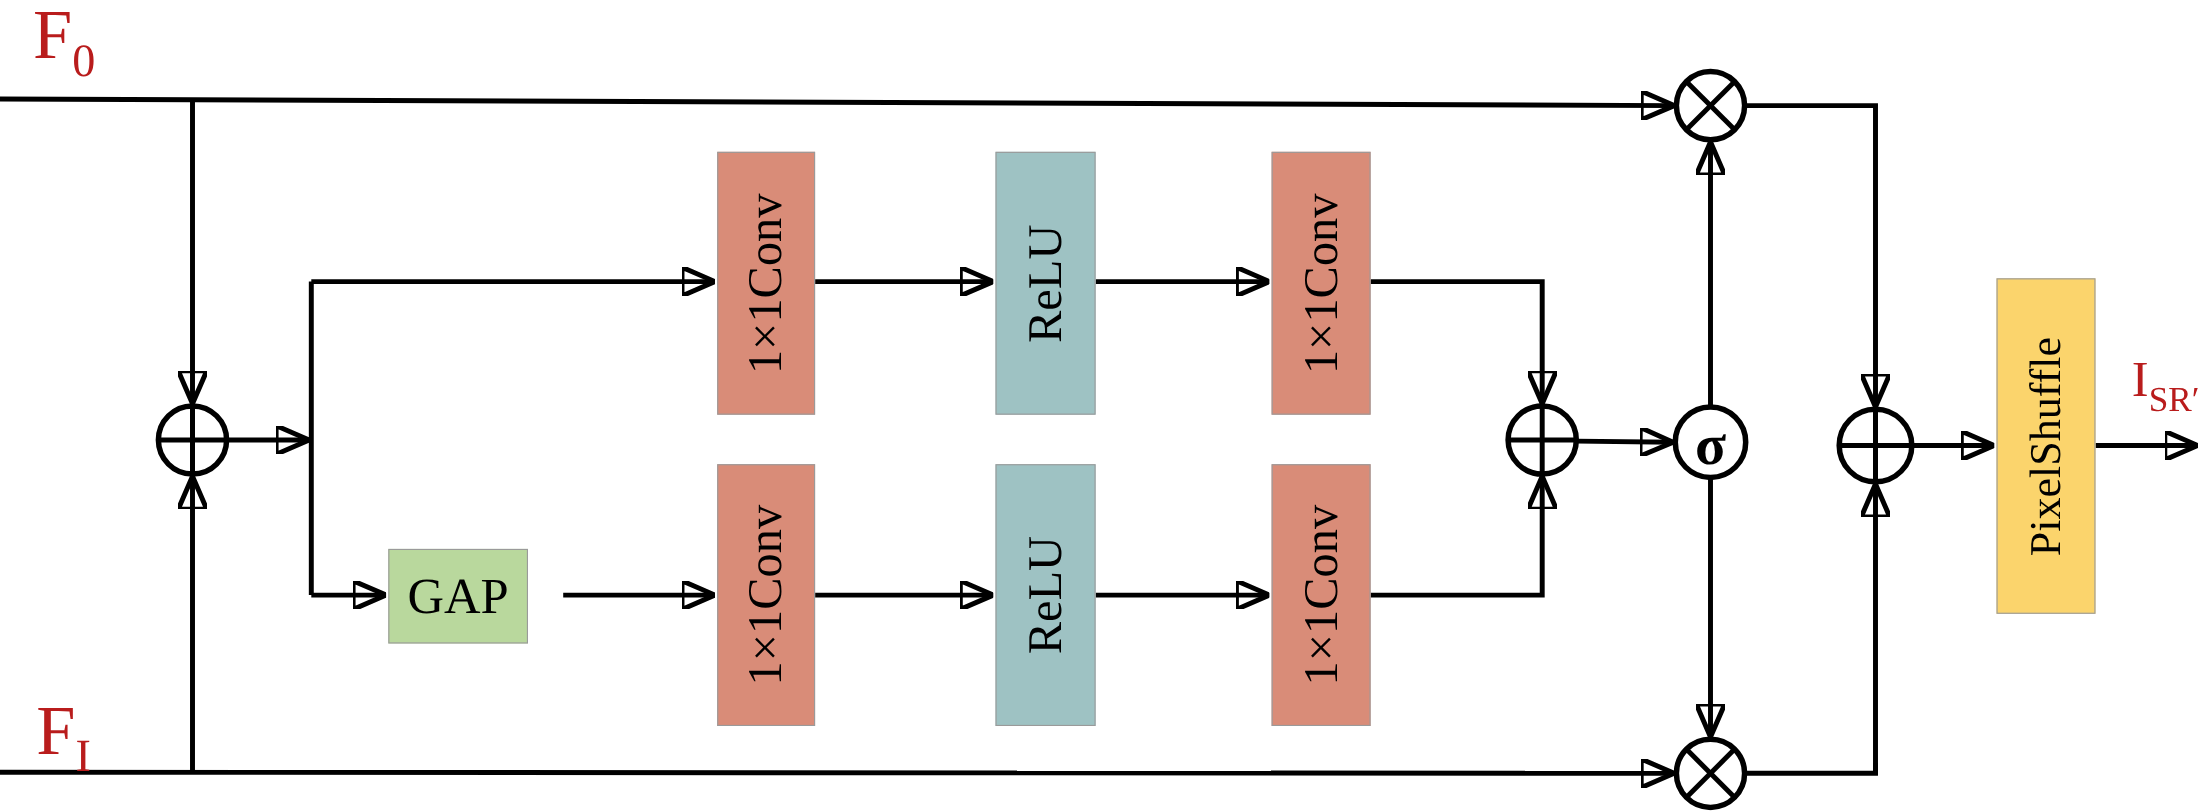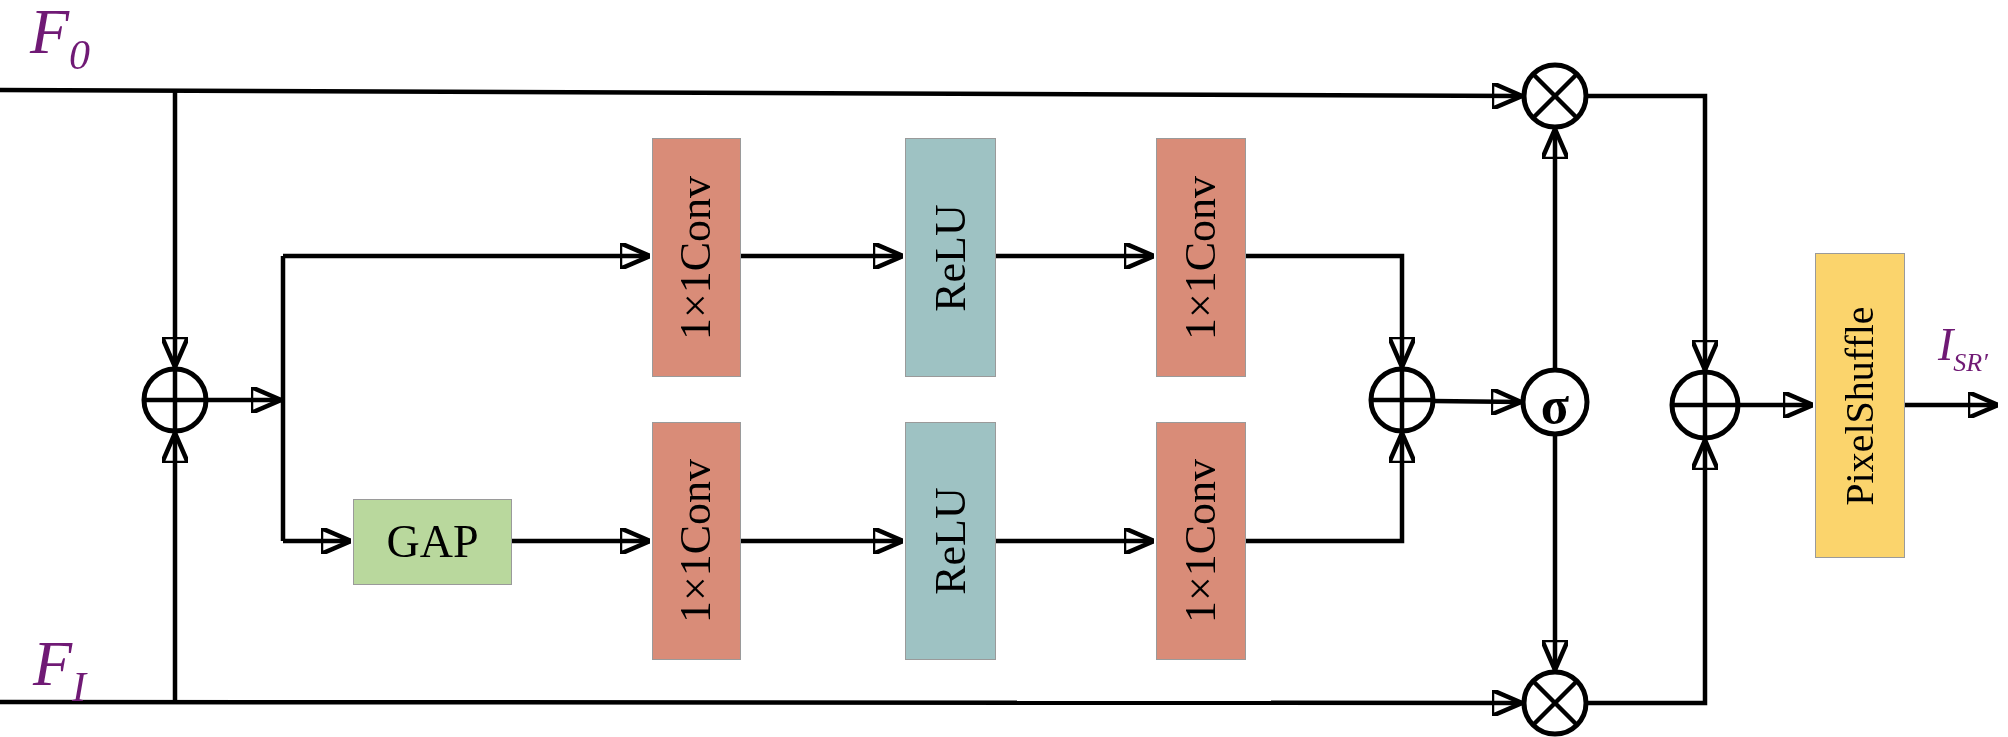--- a/index.html
+++ b/index.html
@@ -22,29 +22,28 @@
   }
   .block .vtext{
     transform:rotate(-90deg);
     white-space:nowrap;
     font-size:44px;
     line-height:1;
   }
   .block .htext{white-space:nowrap;font-size:46px;line-height:1;} 
   .mathlabel{
     position:absolute;
-    font-style:italic;
-    color:#701a75;
+    color:#b91c1c;
     line-height:1;
     white-space:nowrap;
   }
   .mathlabel .base{font-size:64px;}
   .mathlabel .subsc{font-size:42px;vertical-align:-0.38em;}
   .mathlabel.out .base{font-size:46px;}
-  .mathlabel.out .subsc{font-size:26px;vertical-align:-0.42em;}
+  .mathlabel.out .subsc{font-size:32px;vertical-align:-0.42em;}
   .sigma-text{
     font-family:"Liberation Serif", serif;
     font-weight:bold;
     font-size:52px;
   }
 </style>
 </head>
 <body>
 
 <div class="canvas">
@@ -128,21 +127,21 @@
   </div>
 
   <div class="block" style="left: 905px; top: 138px; width: 91px; height: 239px; background: rgb(158, 194, 195);">
     <span class="vtext">ReLU</span>
   </div>
 
   <div class="block" style="left: 1156px; top: 138px; width: 90px; height: 239px; background: rgb(217, 140, 120);">
     <span class="vtext">1×1Conv</span>
   </div>
 
-  <div class="block" style="left: 353px; top: 499px; width: 159px; height: 86px; background: rgb(185, 216, 157);">
+  <div class="block" style="left: 353px; top: 499px; width: 127px; height: 86px; background: rgb(185, 216, 157);">
     <span class="htext">GAP</span>
   </div>
 
   <div class="block" style="left: 652px; top: 422px; width: 89px; height: 238px; background: rgb(217, 140, 120);">
     <span class="vtext">1×1Conv</span>
   </div>
 
   <div class="block" style="left: 905px; top: 422px; width: 91px; height: 238px; background: rgb(158, 194, 195);">
     <span class="vtext">ReLU</span>
   </div>

